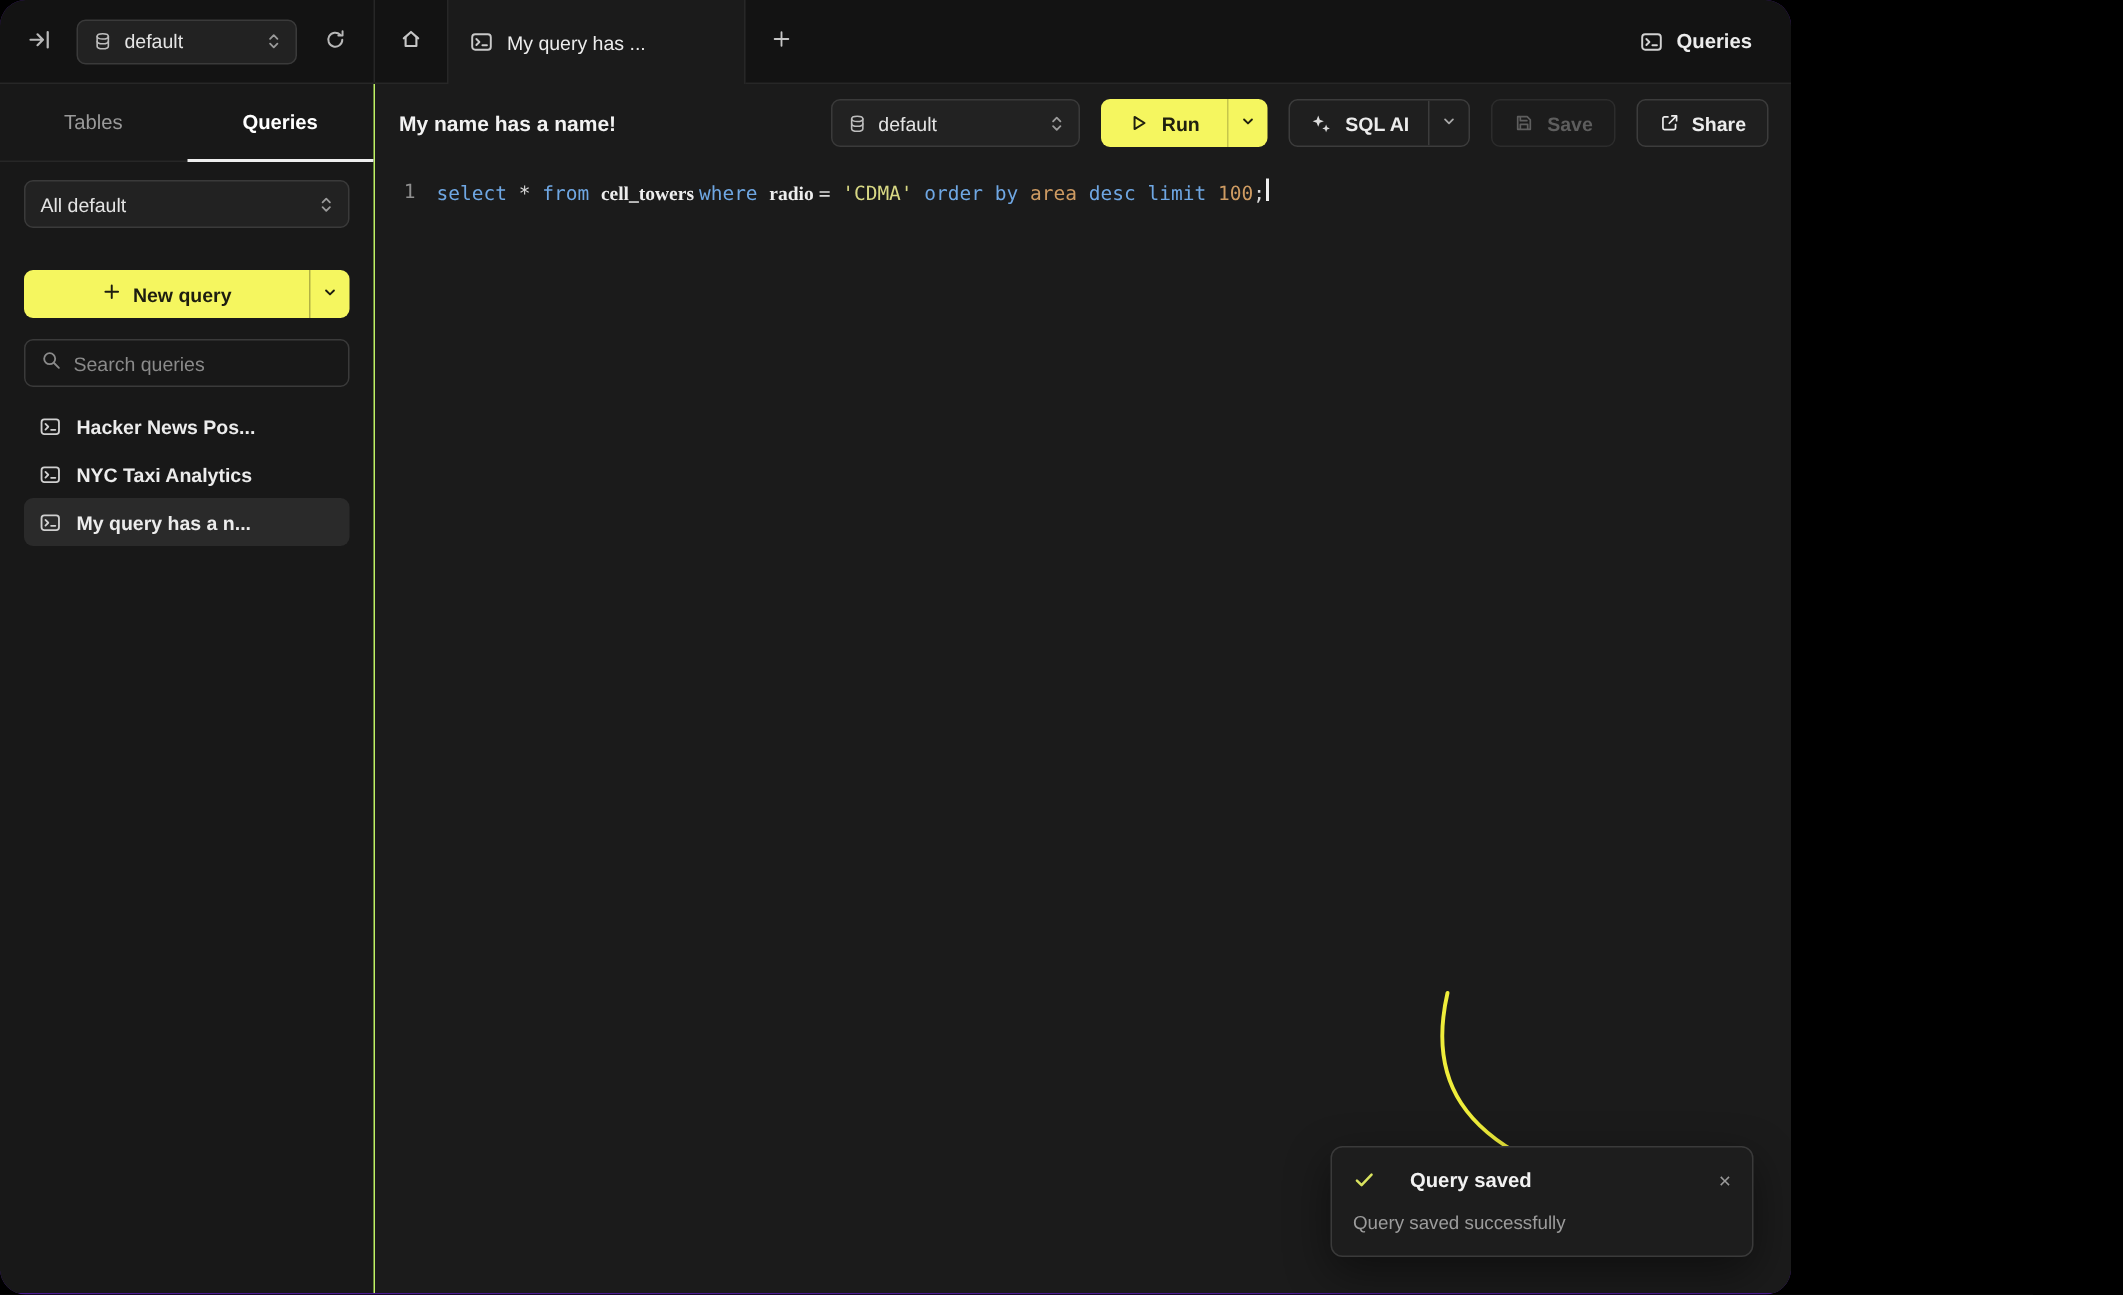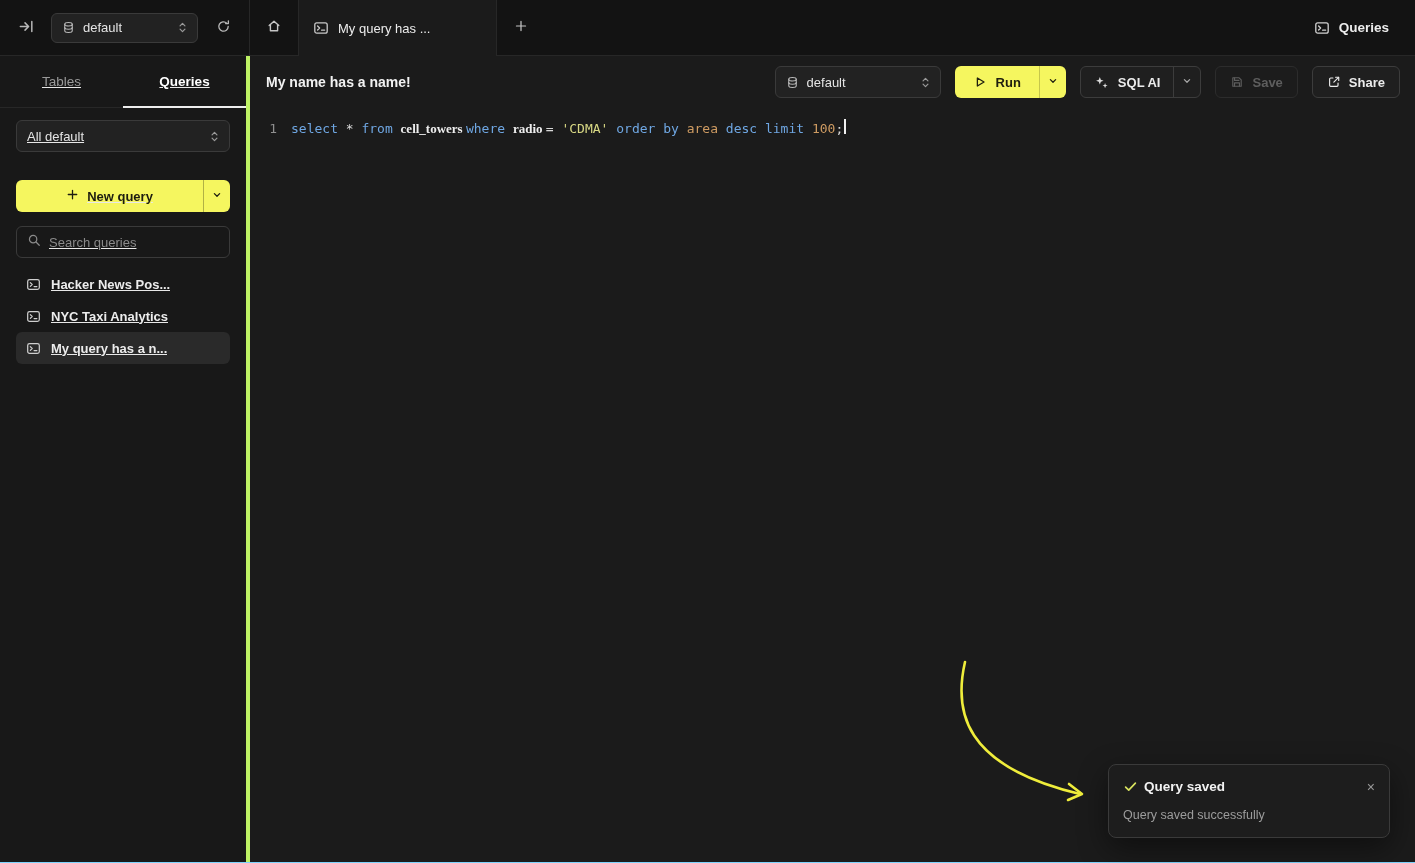--- a/index.html
+++ b/index.html
@@ -1,18 +1,18 @@
 <!DOCTYPE html>
 <html style="--accent: #F5F65F; --arrow: #EFED3B; --toast-check: #D9E35F; --tok-kw: #6FA7E3; --tok-id: #EDEDED; --tok-str: #D8D884; --tok-num: #CE9B62; --tok-pl: #D9D9D9;"><head>
 <meta charset="utf-8">
 <style>
   * { margin:0; padding:0; box-sizing:border-box; }
   html,body { background:#000; }
-  .app { position:relative; width:1415px; height:863px; background:#7dd3fc;
-         font-family:"Liberation Sans",sans-serif; color:#e8e8e8; overflow:hidden; }
+  .app { position:relative; width:1194px; height:863px; background:#4c1d95;
+         font-family:"Liberation Sans",sans-serif; color:#e8e8e8; overflow:hidden;border-radius:17px; }
 
   
   .topbar { height:56px; background:#131313; border-bottom:1px solid #272727; display:flex; align-items:stretch; }
   .topbar-left { width:250px; flex:0 0 250px; display:flex; align-items:center; gap:11px; padding:0 12px; border-right:1px solid #272727; }
   .icon-btn { background:none; border:none; color:#b8b8b8; width:28px; height:28px; display:flex; align-items:center; justify-content:center; cursor:pointer; flex:0 0 auto; }
   .select { height:30px; background:#222222; border:1px solid #3a3a3a; border-radius:6px; display:flex; align-items:center; gap:8px; padding:0 8px 0 10px; color:#e4e4e4; font-size:13px; font-weight:500; cursor:pointer; font-family:inherit; }
   .select .chev { margin-left:auto; color:#9a9a9a; display:flex; }
   .select .dbic { color:#bdbdbd; display:flex; }
   .topbar-left .select { flex:1; }
   .tabstrip { display:flex; align-items:stretch; }
@@ -21,21 +21,21 @@
          border-left:1px solid #272727; border-right:1px solid #272727; font-size:13px; font-weight:500;
          color:#ececec; cursor:pointer; margin-bottom:-1px; }
   .tab .qicon { color:#c9c9c9; display:flex; }
   .tab-label { white-space:nowrap; overflow:hidden; }
   .topbar-right { margin-left:auto; display:flex; align-items:center; padding-right:26px; }
   .queries-link { display:flex; align-items:center; gap:9px; background:none; border:none; color:#ececec; font-size:13.5px; font-weight:600; cursor:pointer; font-family:inherit; }
   .queries-link .qicon { color:#d2d2d2; display:flex; }
 
   
   .body { display:flex; height:806px; }
-  .sidebar { width:250px; flex:0 0 250px; background:#181818; border-right:4px solid #bef264; display:flex; flex-direction:column;text-decoration:underline; }
+  .sidebar { width:250px; flex:0 0 250px; background:#181818; border-right:1px solid #bef264; display:flex; flex-direction:column; }
   .side-tabs { height:52px; display:flex; border-bottom:1px solid #272727; }
   .side-tab { flex:1; background:none; border:none; color:#9a9a9a; font-size:13.5px; font-weight:500; cursor:pointer; position:relative; font-family:inherit; }
   .side-tab.active { color:#ffffff; font-weight:600; }
   .side-tab.active::after { content:""; position:absolute; left:0; right:0; bottom:-1px; height:2px; background:#ededed; }
   .side-body { padding:12px 16px 0; display:flex; flex-direction:column; }
   .select.full { width:100%; height:32px; }
 
   .newq { margin-top:28px; display:flex; height:32px; border-radius:6px; overflow:hidden; background:var(--accent,#f5f65f); }
   .newq-main { flex:1; display:flex; align-items:center; justify-content:center; gap:8px; background:none; border:none; font-size:13px; font-weight:600; color:#1d1d10; cursor:pointer; font-family:inherit; }
   .newq-caret { width:27px; border:none; border-left:1px solid rgba(0,0,0,.28); background:none; color:#1d1d10; display:flex; align-items:center; justify-content:center; cursor:pointer; }
@@ -80,21 +80,21 @@
   .tok-num { color:var(--tok-num,#ce9b62); }
   .tok-pl  { color:var(--tok-pl,#d9d9d9); }
   .cursor { display:inline-block; width:1.5px; height:15px; background:#f0f0f0; vertical-align:-2px; margin-left:1px; }
 
   
   .arrow-svg { position:absolute; left:940px; top:648px; pointer-events:none; }
 
   
   .toast { position:absolute; right:25px; bottom:25px; width:282px; background:#1d1d1d; border:1px solid #3a3a3a;
            border-radius:8px; padding:14px 14px 15px; box-shadow:0 10px 30px rgba(0,0,0,.45); }
-  .toast-head { display:flex; align-items:center; gap:6px; }
+  .toast-head { display:flex; align-items:center; gap:23px; }
   .toast-check { color:var(--toast-check,#d9e35f); display:flex; }
   .toast-title { font-size:13.5px; font-weight:700; color:#f2f2f2; }
   .toast-close { margin-left:auto; background:none; border:none; color:#9a9a9a; font-size:14px; cursor:pointer; line-height:1; font-family:inherit; }
   .toast-msg { margin-top:14px; font-size:12.5px; color:#9c9c9c; }
 </style>
 </head>
 <body>
 
 <div class="app">
 

